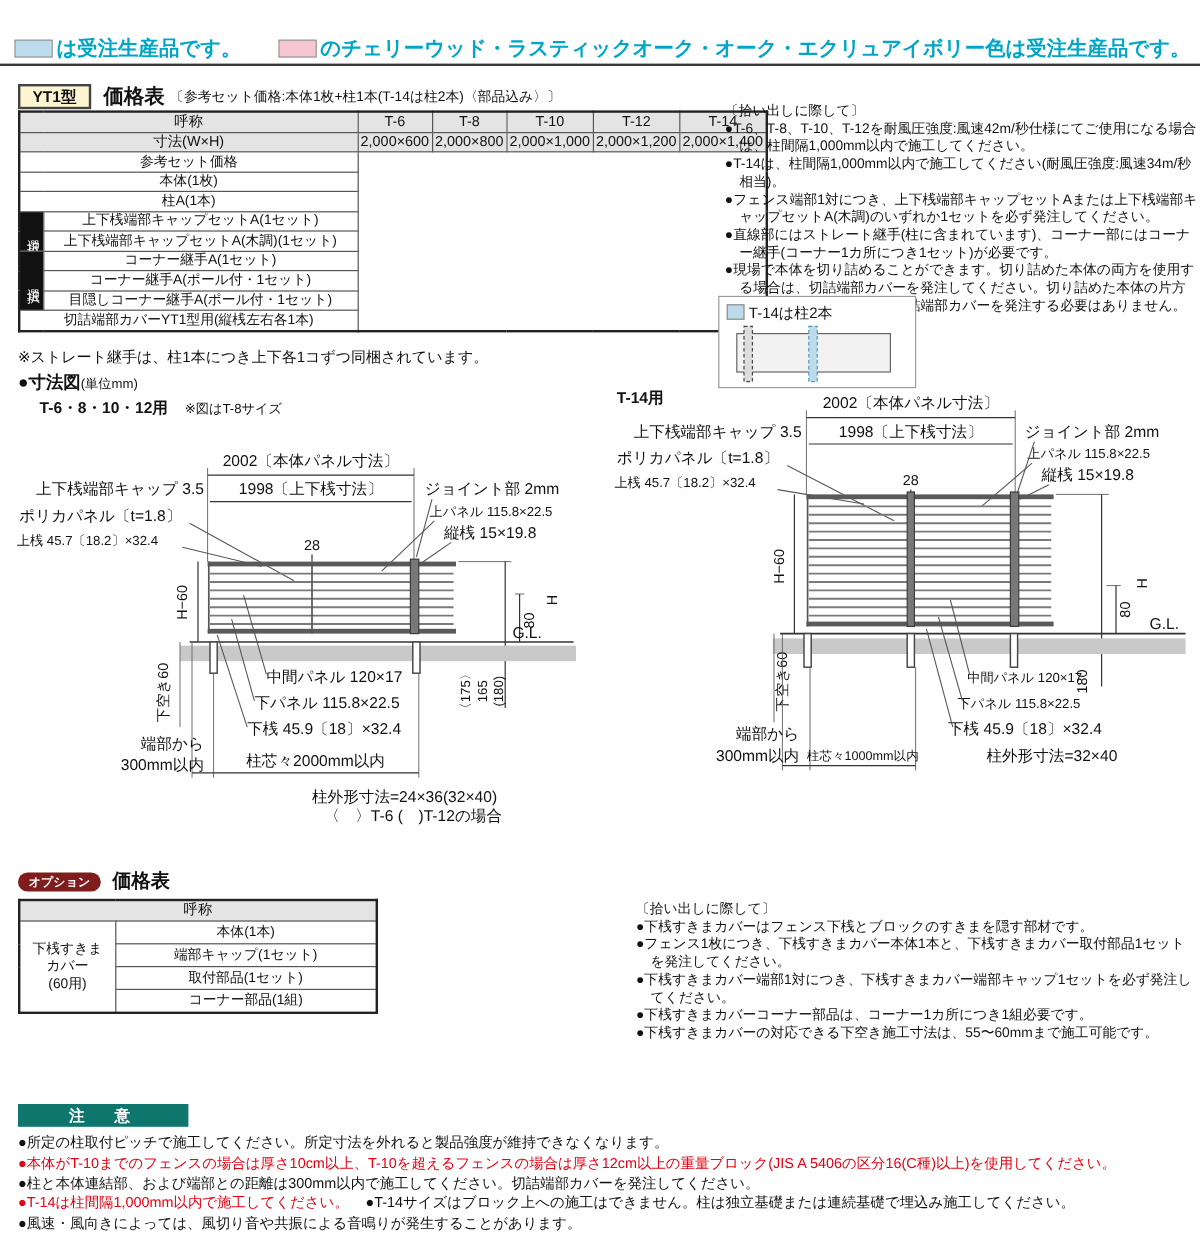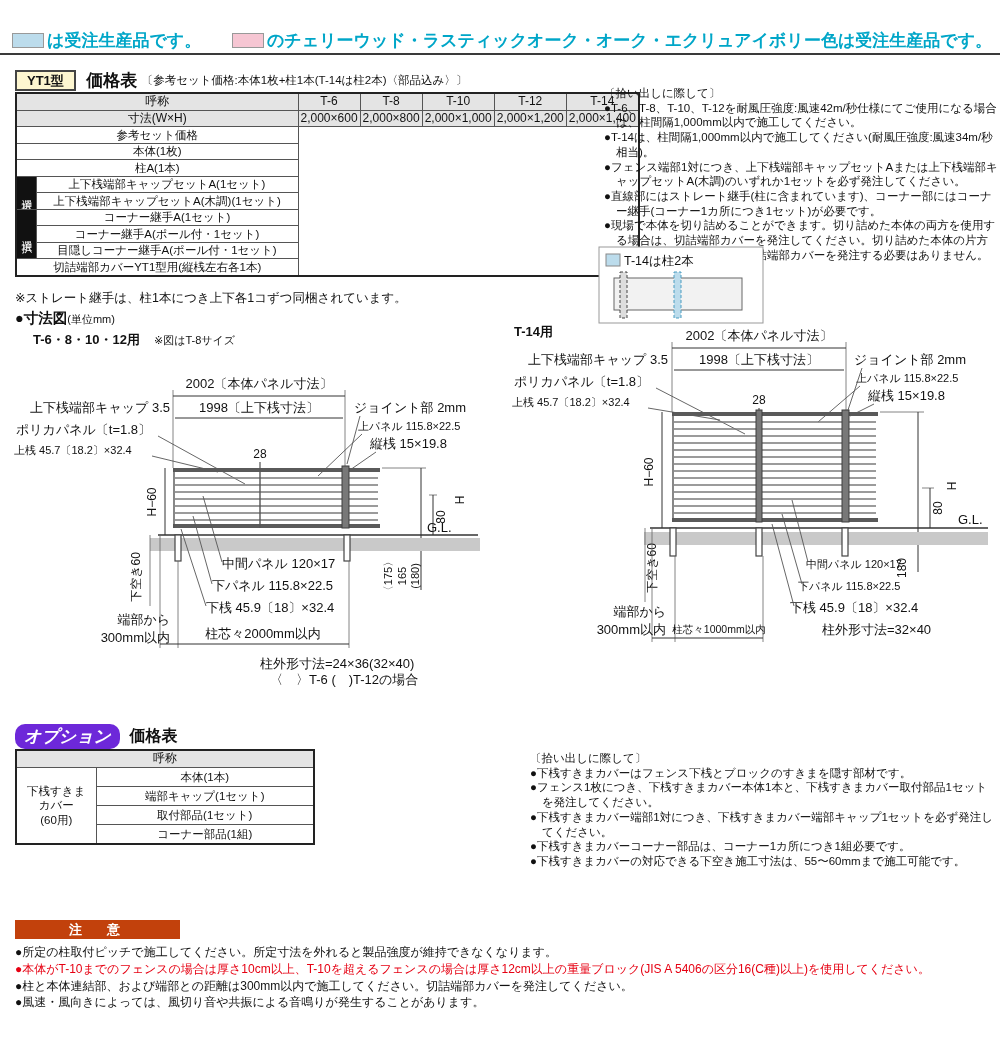--- a/index.html
+++ b/index.html
@@ -51,29 +51,29 @@
   .diagram line.slat{stroke:#7a7a7a;stroke-width:1.6;}
   .diagram line.edge{stroke:#555;stroke-width:1.4;}
   .diagram line.leader{stroke:#555;stroke-width:0.9;}
   .diagram rect.rail{fill:#5a5a5a;}
   .diagram rect.darkpost{fill:#787878;stroke:#3c3c3c;stroke-width:1;}
   .diagram rect.post{fill:#fff;stroke:#444;stroke-width:1.2;}
   .diagram rect.ground{fill:#c9c9c9;}
   .diagram line.gl{stroke:#333;stroke-width:1.4;}
   
   .option-header{position:absolute;left:15px;top:724px;white-space:nowrap;}
-  .option-badge{display:inline-block;background:#6d28d9;color:#fff;font-weight:bold;font-size:17px;
-                padding:1px 9px;border-radius:10px;vertical-align:middle;font-style:italic;}
+  .option-badge{display:inline-block;background:#7f1d1d;color:#fff;font-weight:bold;font-size:10px;
+                padding:1px 9px;border-radius:10px;vertical-align:middle;}
   .option-title{font-size:16px;font-weight:bold;margin-left:5px;vertical-align:middle;}
   .option-table{position:absolute;left:15px;top:749px;border-collapse:collapse;table-layout:fixed;border:2px solid #222;}
   .option-table td{border:1px solid #555;font-size:11.5px;text-align:center;padding:0 2px;height:18px;line-height:1.1;}
   .option-table td.hdr{background:#e4e4e4;font-size:12px;height:16px;}
   .option-table td.group{white-space:pre-line;line-height:1.25;}
   
-  .caution-banner{position:absolute;left:15px;top:920px;width:165px;height:19px;background:#c2410c;color:#fff;
+  .caution-banner{position:absolute;left:15px;top:920px;width:142px;height:19px;background:#0f766e;color:#fff;
                   font-weight:bold;text-align:center;line-height:19px;font-size:13px;letter-spacing:6px;}
   .caution{position:absolute;left:15px;top:944px;width:985px;font-size:12px;line-height:16.8px;}
   .caution .red{color:#e60012;}
   .caution .gap{display:inline-block;width:14px;}
 </style>
 </head>
 <body>
 
 <div class="page">
 
@@ -387,16 +387,17 @@
     <div class="bullet">●下桟すきまカバー端部1対につき、下桟すきまカバー端部キャップ1セットを必ず発注してください。</div>
     <div class="bullet">●下桟すきまカバーコーナー部品は、コーナー1カ所につき1組必要です。</div>
     <div class="bullet">●下桟すきまカバーの対応できる下空き施工寸法は、55〜60mmまで施工可能です。</div>
   </div>
 
   <div class="caution-banner">注　意</div>
   <div class="caution">
     <div>●所定の柱取付ピッチで施工してください。所定寸法を外れると製品強度が維持できなくなります。</div>
     <div class="red">●本体がT-10までのフェンスの場合は厚さ10cm以上、T-10を超えるフェンスの場合は厚さ12cm以上の重量ブロック(JIS A 5406の区分16(C種)以上)を使用してください。</div>
     <div>●柱と本体連結部、および端部との距離は300mm以内で施工してください。切詰端部カバーを発注してください。</div>
+    <div><span class="red">●T-14は柱間隔1,000mm以内で施工してください。</span><span class="gap"></span><span>●T-14サイズはブロック上への施工はできません。柱は独立基礎または連続基礎で埋込み施工してください。</span></div>
     <div>●風速・風向きによっては、風切り音や共振による音鳴りが発生することがあります。</div>
   </div>
 
 </div>
 
 </body></html>

